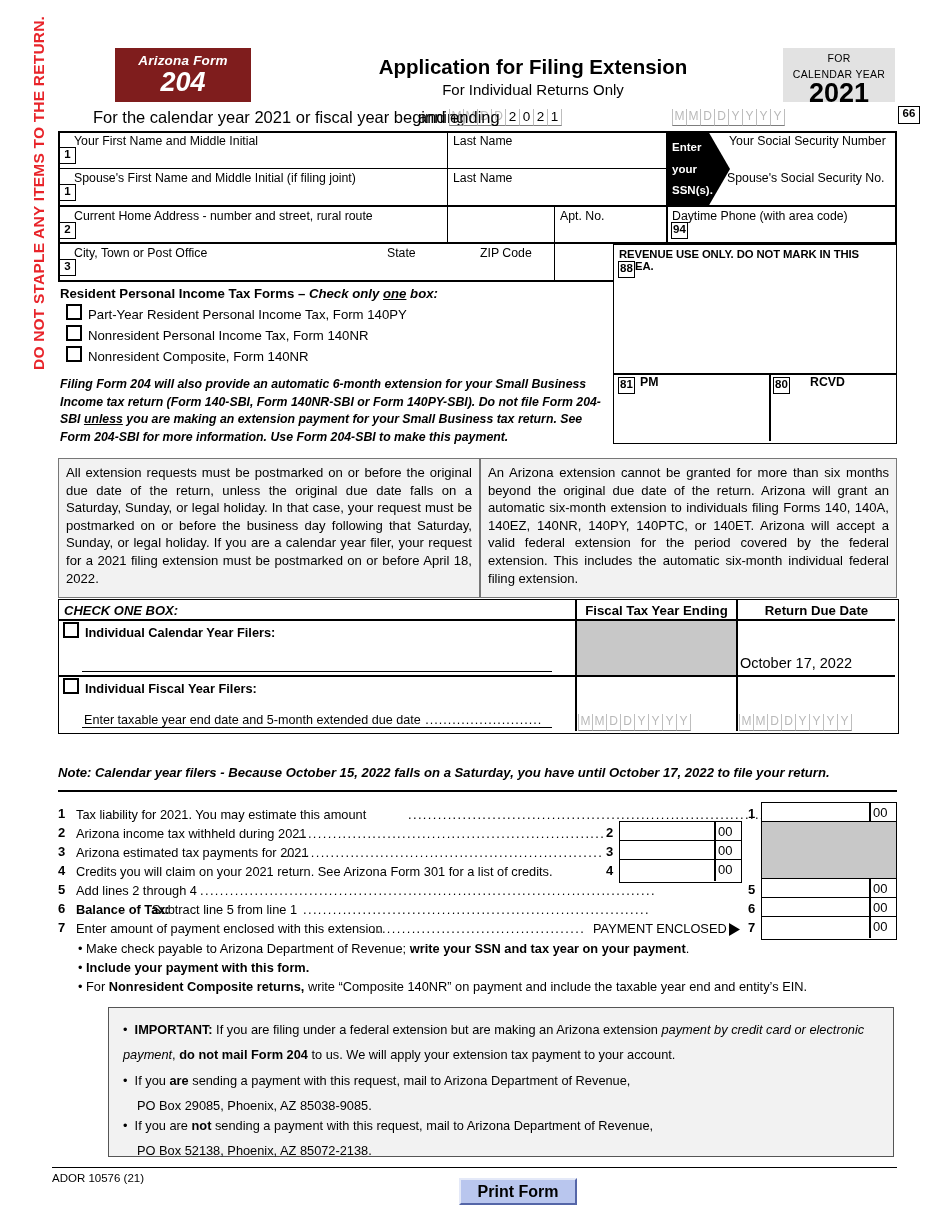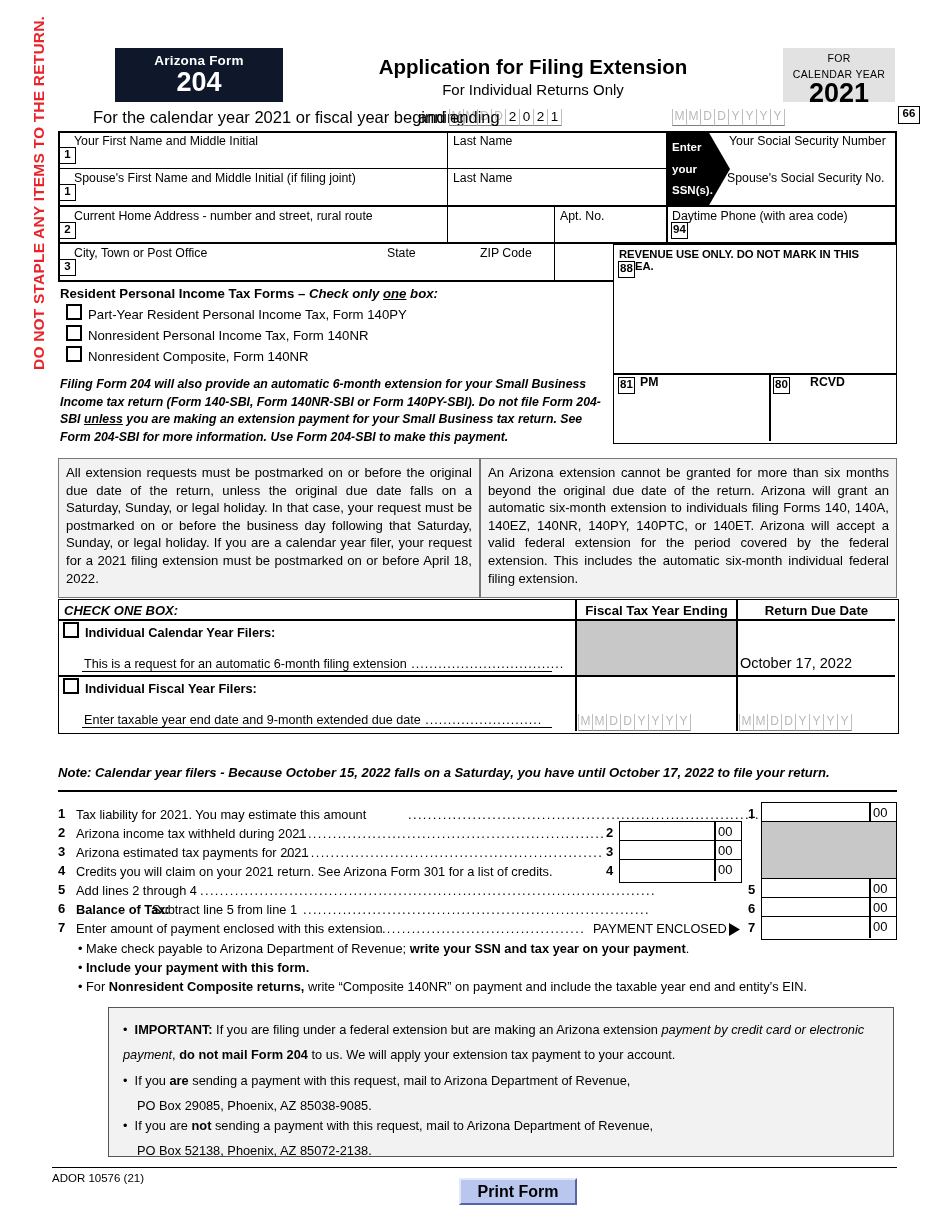--- a/index.html
+++ b/index.html
@@ -30,22 +30,22 @@
   #vwarn span{
     display:block;
     transform:rotate(-90deg) translateX(-330px);
     transform-origin:left top;
     width:330px;
   }
 
   
   #hdr{left:60px; top:48px; width:835px; height:54px;}
   #hdrBlack{
-    position:absolute;left:55px;top:0;width:168px;height:54px;
-    background:#0f172a;color:#fff;text-align:center;
+    position:absolute;left:55px;top:0;width:136px;height:54px;
+    background:#7f1d1d;color:#fff;text-align:center;font-style:italic;
   }
   #hdrBlack .l1{font-size:13.5px;font-weight:bold;margin-top:5px;letter-spacing:.2px;}
   #hdrBlack .l2{font-size:27px;font-weight:bold;line-height:26px;margin-top:1px;}
   #hdrTitle{
     position:absolute;left:223px;top:0;width:500px;height:54px;text-align:center;
   }
   #hdrTitle .t1{font-size:20.5px;font-weight:bold;margin-top:7px;}
   #hdrTitle .t2{font-size:15px;margin-top:2px;}
   #hdrYear{
     position:absolute;left:723px;top:0;width:112px;height:54px;
@@ -325,26 +325,25 @@
     <div class="vline abs" style="left:677px;top:0;width:1.6px;height:131px;"></div>
     <div class="hline abs" style="left:0px;top:19px;width:836px;height:1.6px;"></div>
     <div class="hline abs" style="left:516px;top:75px;width:320px;height:1.6px;"></div>
     <div class="hline abs" style="left:0px;top:75px;width:516px;height:1.6px;"></div>
 
     <div class="cobCellTxt" style="left:5px;top:3px;font-style:italic;font-weight:bold;font-size:13px;">CHECK ONE BOX:</div>
     <div class="colHdr" style="left:518px;top:3px;width:159px;">Fiscal Tax Year Ending</div>
     <div class="colHdr" style="left:679px;top:3px;width:157px;">Return Due Date</div>
 
     <div class="cobCellTxt" style="left:4px;top:22px;font-weight:bold;font-size:12.8px;"><span class="cbx"></span><span style="margin-left:6px;">Individual Calendar Year Filers:</span></div>
-    <div class="cobCellTxt" style="left:25px;top:57px;"><span>This is a request for an automatic 6-month filing extension</span><span style="letter-spacing:1px;"> ..................................</span></div>
     <div class="cobCellTxt" style="left:23px;top:70px;width:470px;border-bottom:1px solid #000;height:1px;padding:0;"></div>
     <div class="cobCellTxt" style="left:681px;top:55px;font-size:14.5px;">October 17, 2022</div>
 
     <div class="cobCellTxt" style="left:4px;top:78px;font-weight:bold;font-size:12.8px;"><span class="cbx"></span><span style="margin-left:6px;">Individual Fiscal Year Filers:</span></div>
-    <div class="cobCellTxt" style="left:25px;top:113px;"><span>Enter taxable year end date and 9-month extended due date</span><span style="letter-spacing:1px;"> ..........................</span></div>
+    <div class="cobCellTxt" style="left:25px;top:113px;"><span>Enter taxable year end date and 5-month extended due date</span><span style="letter-spacing:1px;"> ..........................</span></div>
     <div class="cobCellTxt" style="left:23px;top:126px;width:470px;border-bottom:1px solid #000;height:1px;padding:0;"></div>
 
     <div class="datebox" id="dbFiscalEnd" style="left:519px;top:114px;">
         <div class="cells">
           <div class="dcell">M</div>
           <div class="dcell">M</div>
           <div class="dcell">D</div>
           <div class="dcell">D</div>
           <div class="dcell">Y</div>
           <div class="dcell">Y</div>

